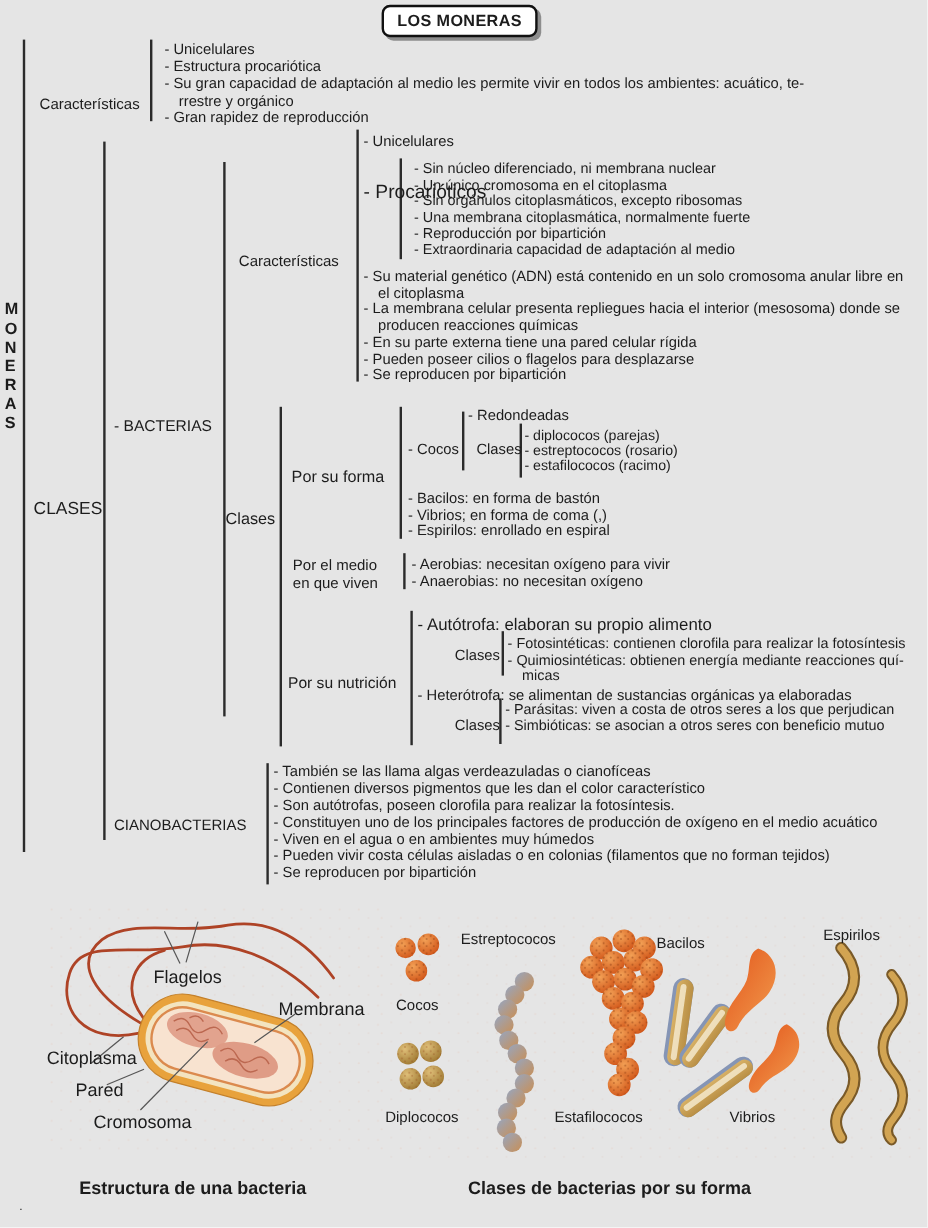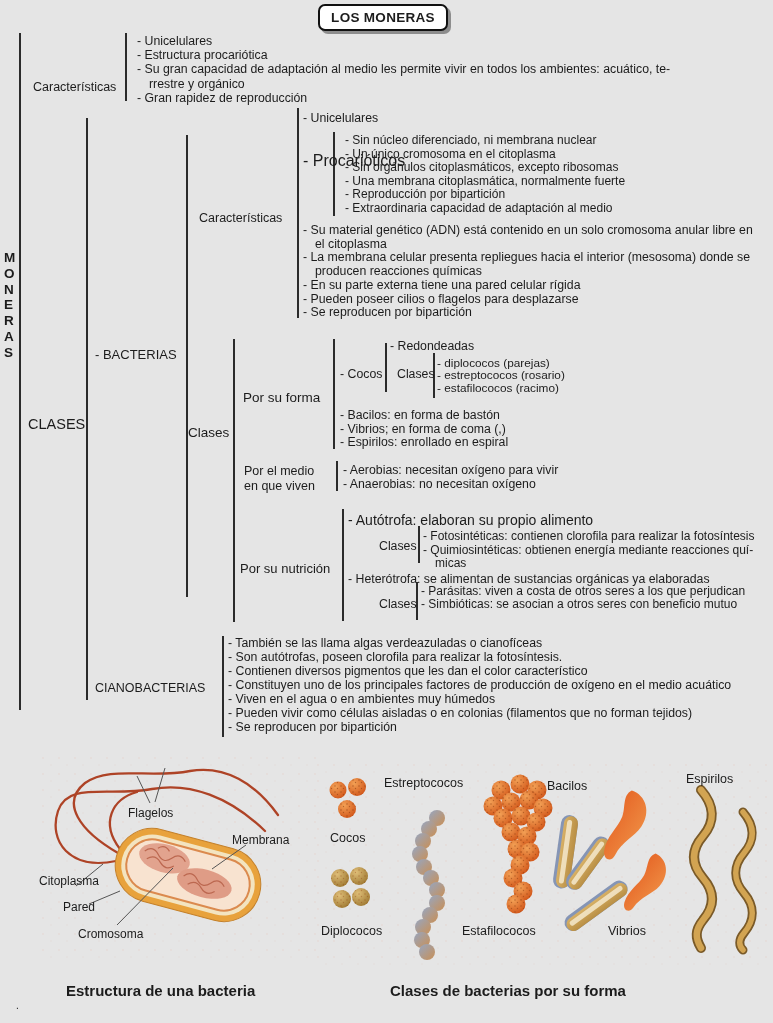--- a/index.html
+++ b/index.html
@@ -11,21 +11,21 @@
   .ti{white-space:pre-line;padding-left:12px;text-indent:-12px;}
   .title-box{position:absolute;left:318px;top:4px;width:126px;height:23px;
              border:2px solid #111;border-radius:7px;background:#fff;
              box-shadow:3px 3px 0 rgba(70,70,70,.55);
              display:flex;align-items:center;justify-content:center;
              font-weight:bold;font-size:13.5px;letter-spacing:.3px;}
   .vert{position:absolute;left:4px;top:250px;width:17px;font-weight:bold;
         font-size:13.5px;line-height:15.8px;word-break:break-all;}
   .cap{position:absolute;font-weight:bold;font-size:15px;white-space:nowrap;}
   .fig-lbl{position:absolute;font-size:12.5px;white-space:nowrap;}
-  .fig-lbl2{position:absolute;font-size:12px;white-space:nowrap;}
+  .fig-lbl2{position:absolute;font-size:15px;white-space:nowrap;}
   svg{position:absolute;}
 </style>
 </head>
 <body>
 
 <div id="canvas">
 
   <div class="title-box">
     <span>LOS MONERAS</span>
   </div>
@@ -114,25 +114,25 @@
   <div class="lbl" style="left:348px;top:572px;font-size:12.3px">- Heterótrofa: se alimentan de sustancias orgánicas ya elaboradas</div>
   <div class="lbl" style="left:379px;top:597px;font-size:12.3px">Clases</div>
   <div class="list" style="left:421px;top:585px;width:345px;line-height:13px;font-size:12px">
       <div class="ti">- Parásitas: viven a costa de otros seres a los que perjudican</div>
       <div class="ti">- Simbióticas: se asocian a otros seres con beneficio mutuo</div>
     </div>
 
   <div class="lbl" style="left:95px;top:681px;font-size:12.5px">CIANOBACTERIAS</div>
   <div class="list" style="left:228px;top:636px;width:540px;line-height:14px;font-size:12.3px">
       <div class="ti">- También se las llama algas verdeazuladas o cianofíceas</div>
+      <div class="ti">- Contienen diversos pigmentos que les dan el color característico</div>
       <div class="ti">- Son autótrofas, poseen clorofila para realizar la fotosíntesis.</div>
-      <div class="ti">- Contienen diversos pigmentos que les dan el color característico</div>
       <div class="ti">- Constituyen uno de los principales factores de producción de oxígeno en el medio acuático</div>
       <div class="ti">- Viven en el agua o en ambientes muy húmedos</div>
-      <div class="ti">- Pueden vivir como células aisladas o en colonias (filamentos que no forman tejidos)</div>
+      <div class="ti">- Pueden vivir costa células aisladas o en colonias (filamentos que no forman tejidos)</div>
       <div class="ti">- Se reproducen por bipartición</div>
     </div>
 
   <svg style="left:40px;top:753px" width="280" height="212" viewBox="0 0 280 212">
     <defs>
       <pattern id="speck" width="16" height="16" patternUnits="userSpaceOnUse">
         <circle cx="3" cy="5" r="0.9" fill="#e6cfc6"></circle>
         <circle cx="11" cy="12" r="0.8" fill="#e0d2cc"></circle>
       </pattern>
     </defs>

